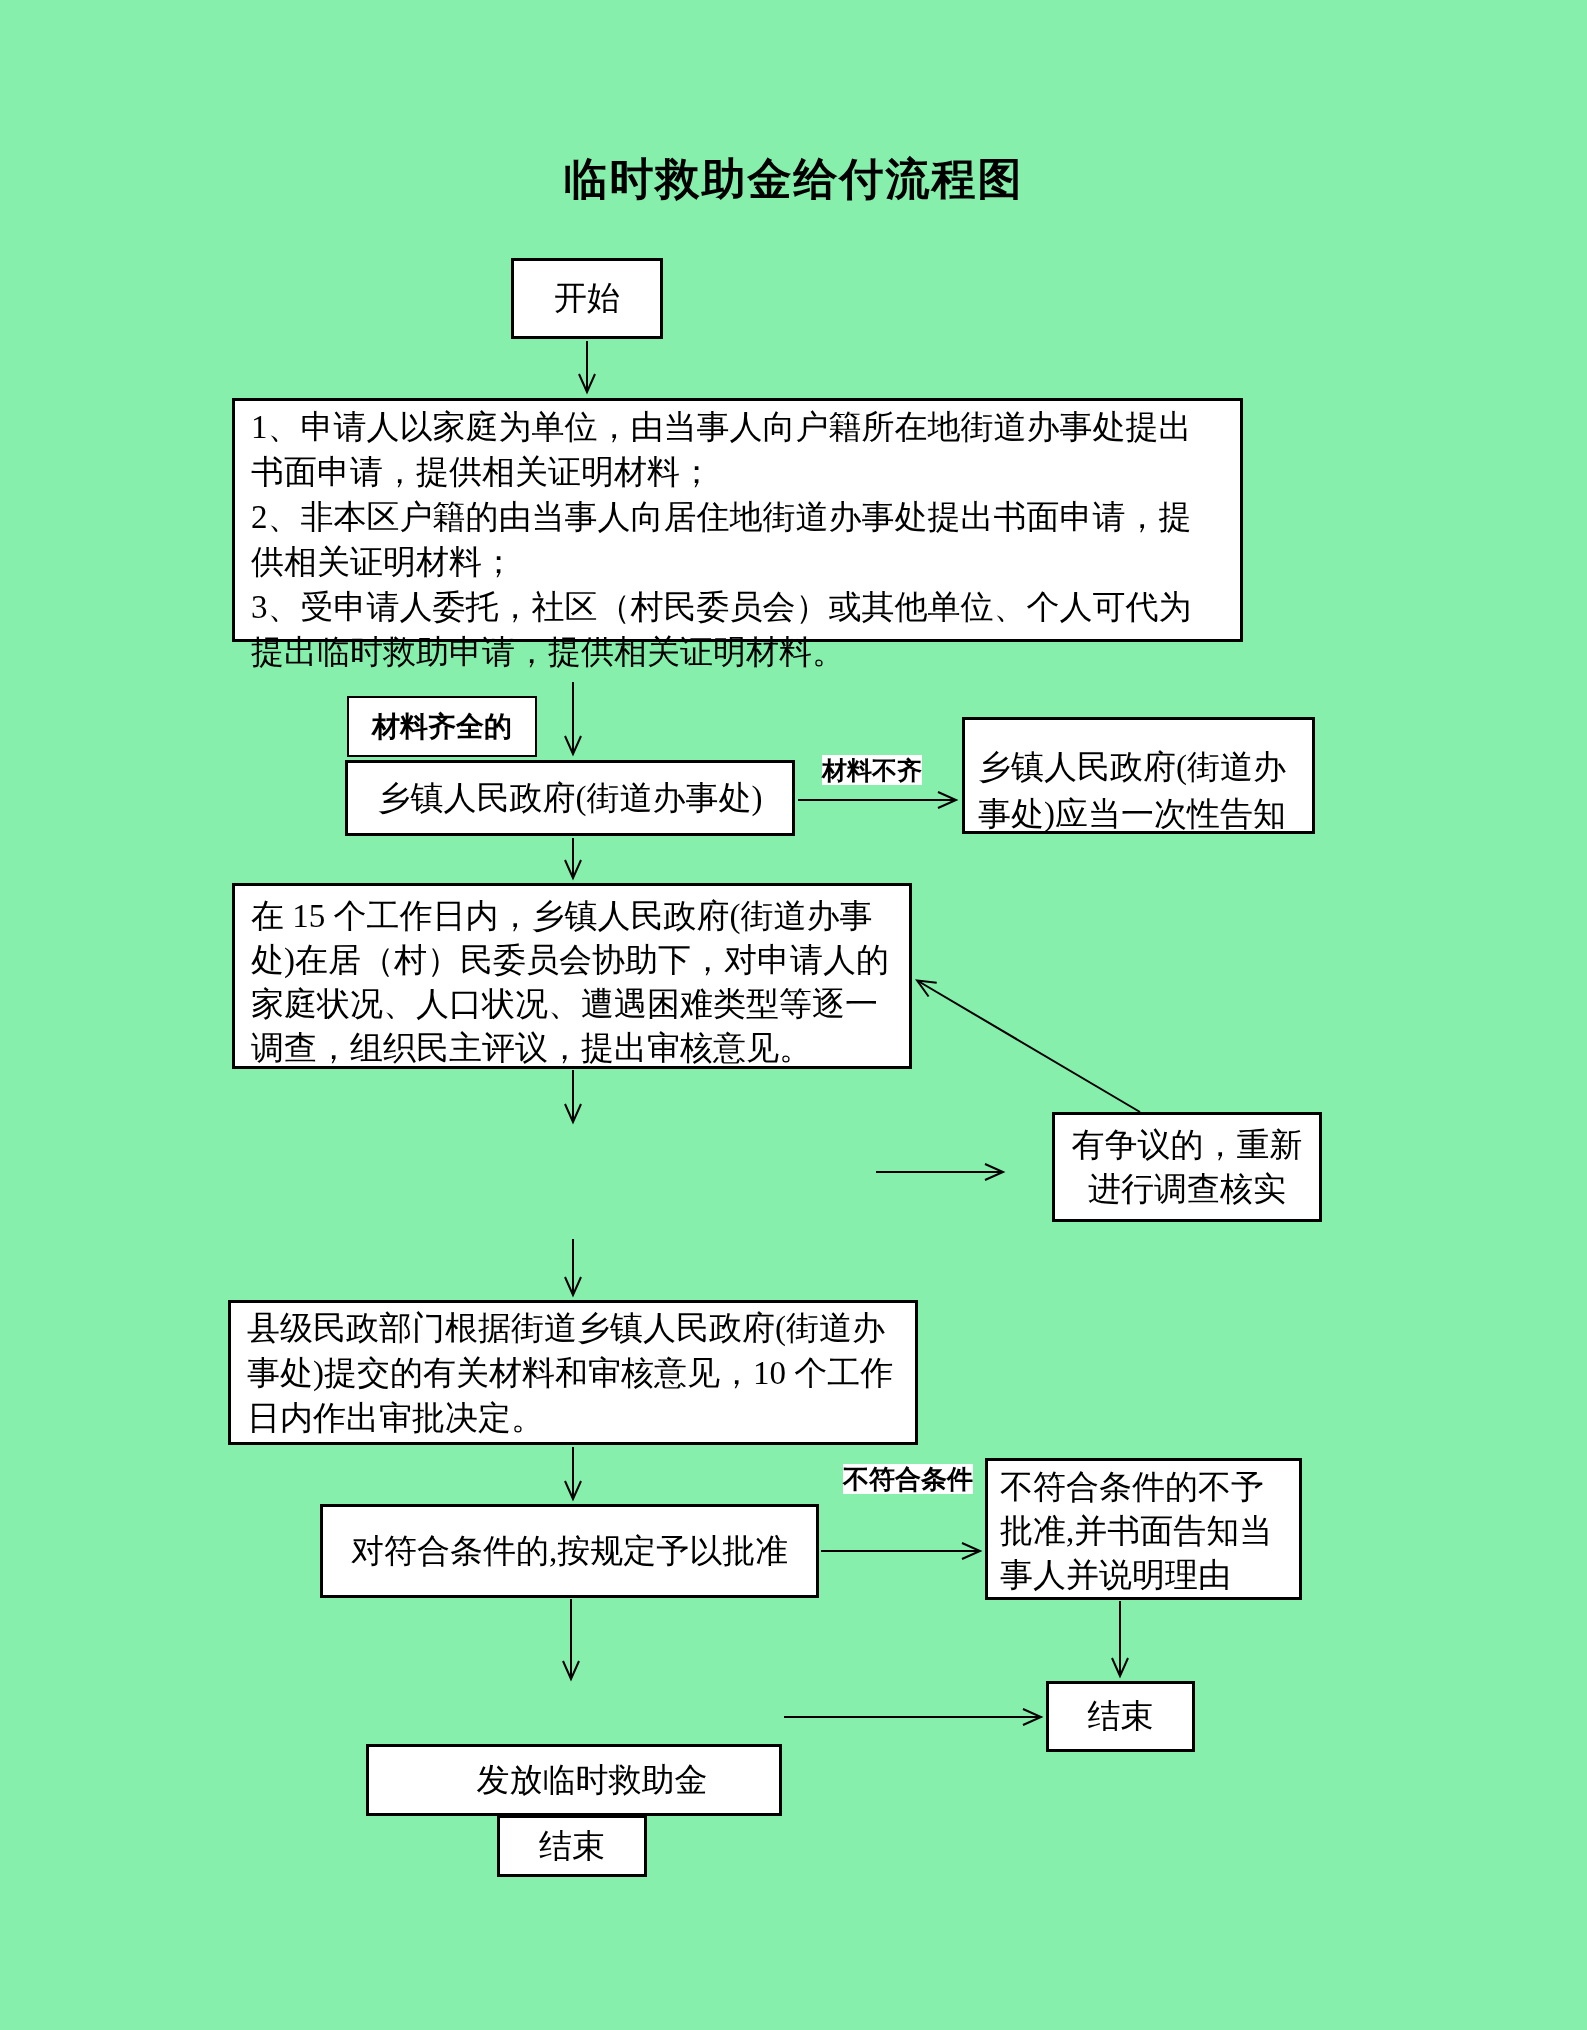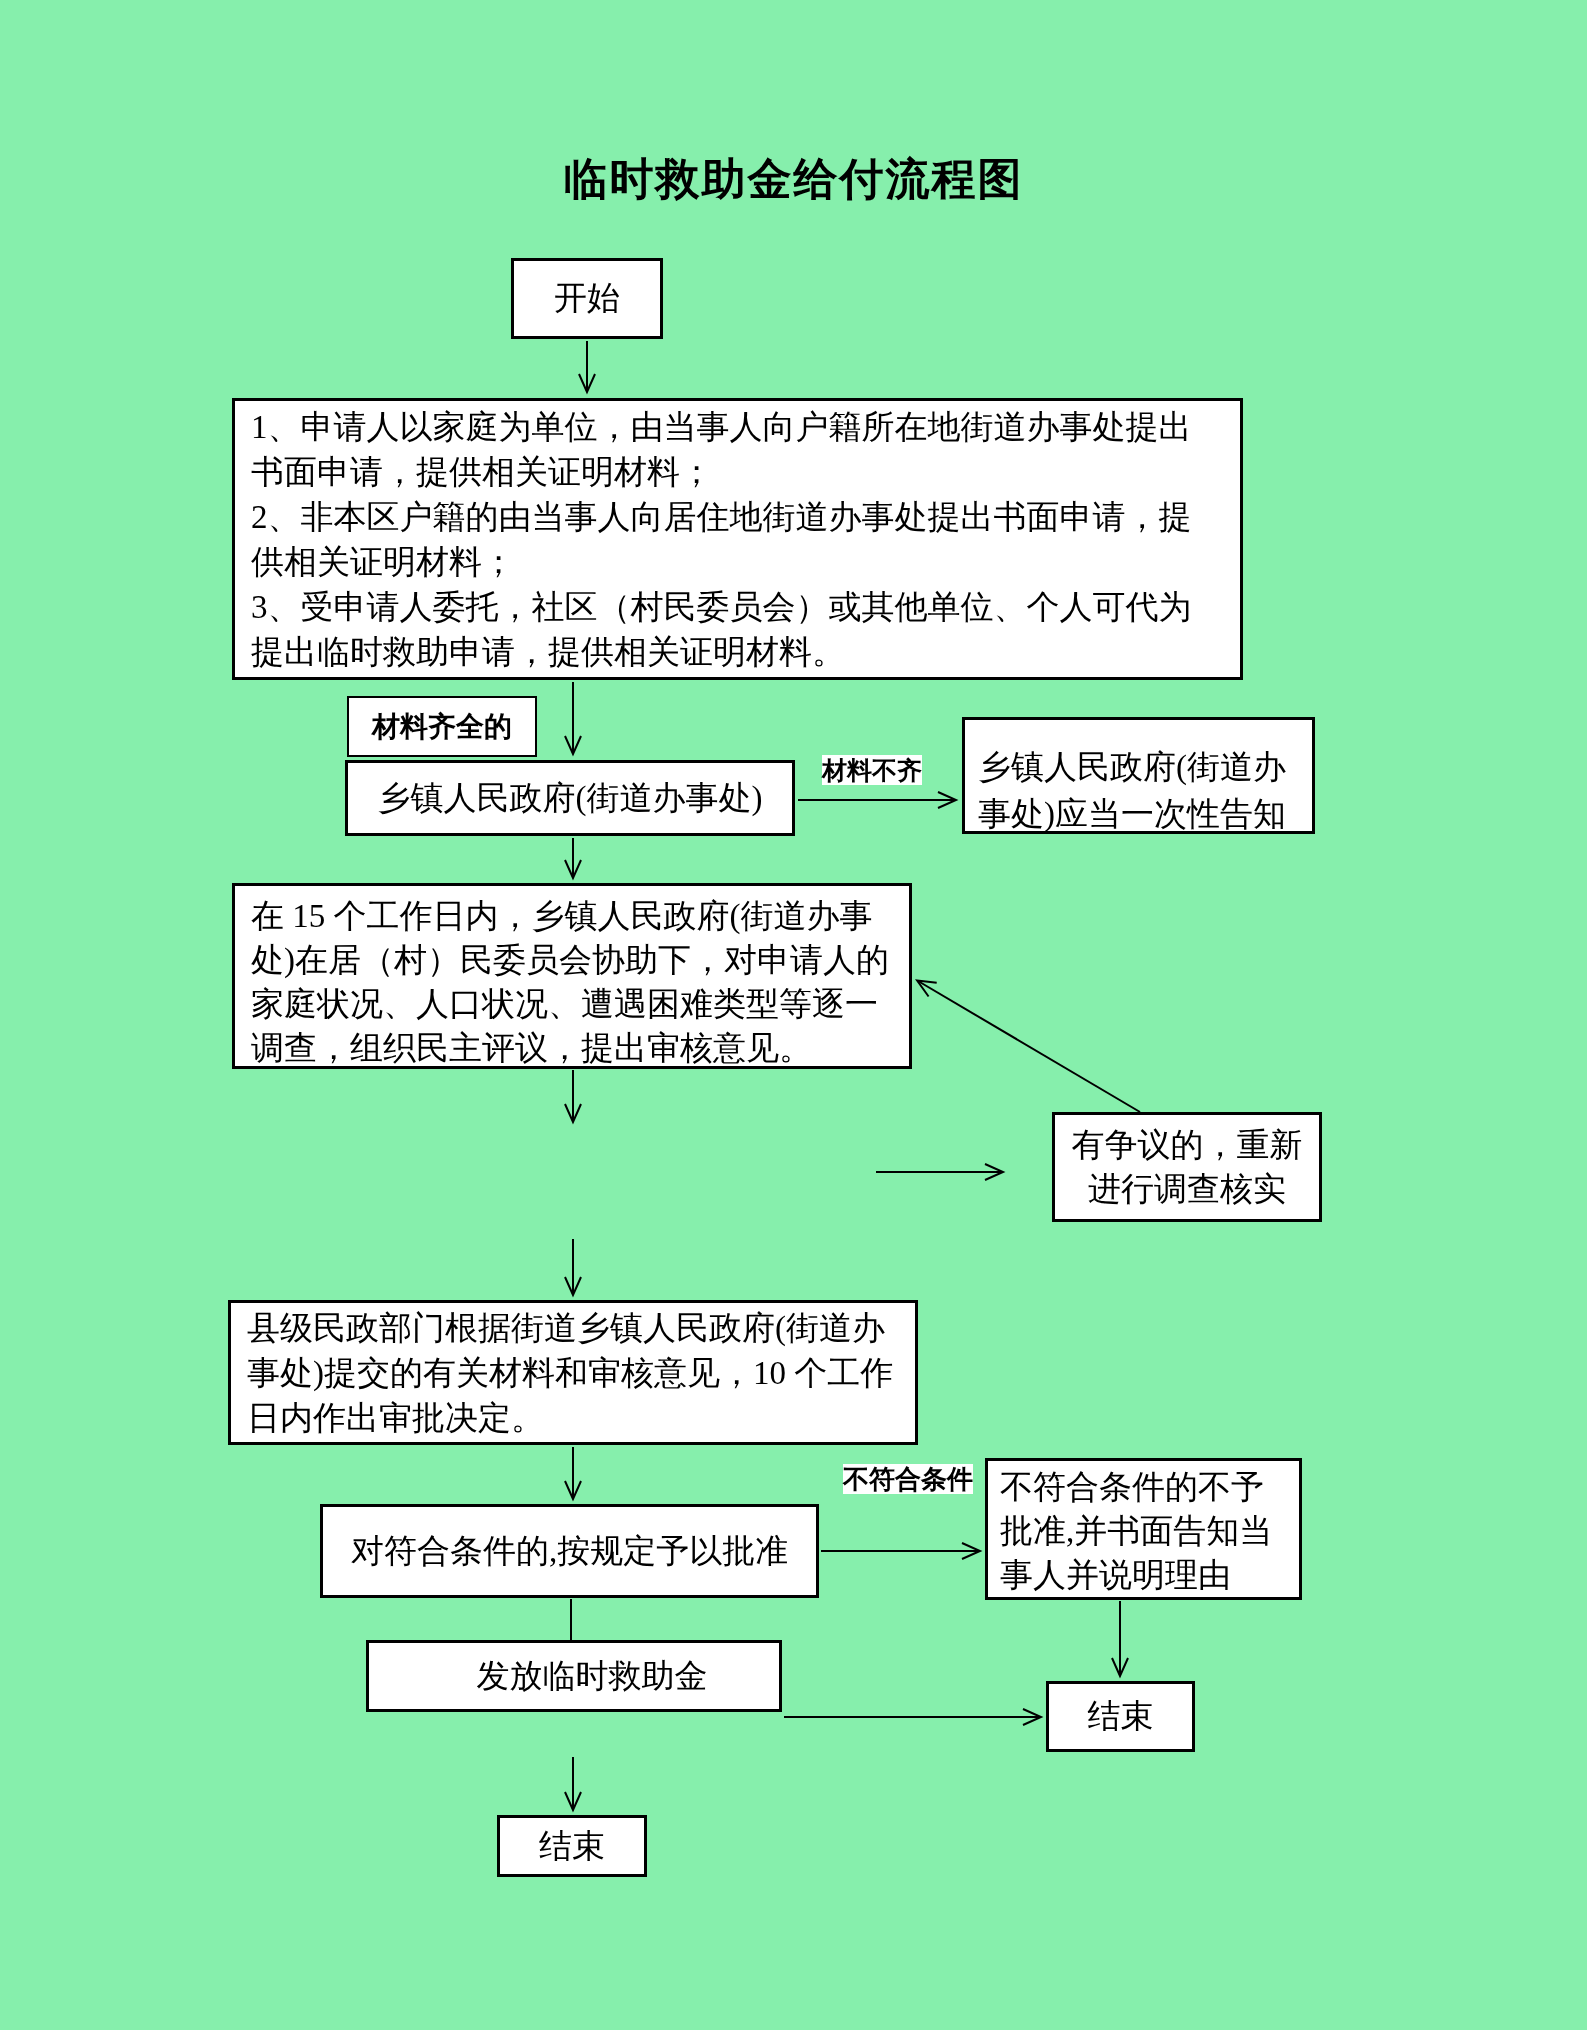--- a/index.html
+++ b/index.html
@@ -93,21 +93,21 @@
     <line x1="573" y1="1447" x2="573" y2="1498" marker-end="url(#arr)"></line>
     <line x1="821" y1="1551" x2="979" y2="1551" marker-end="url(#arr)"></line>
     <line x1="1120" y1="1601" x2="1120" y2="1675" marker-end="url(#arr)"></line>
     <line x1="571" y1="1599" x2="571" y2="1678" marker-end="url(#arr)"></line>
     <line x1="784" y1="1717" x2="1040" y2="1717" marker-end="url(#arr)"></line>
     <line x1="573" y1="1757" x2="573" y2="1809" marker-end="url(#arr)"></line>
   </svg>
 
   <div class="box center" style="left:511px; top:258px; width:152px; height:81px;">开始</div>
 
-  <div class="box para" style="left:232px; top:398px; width:1011px; height:282px;">
+  <div class="box para" style="left:232px; top:398px; width:1011px; height:244px;">
     <div class="app-item">1、申请人以家庭为单位，由当事人向户籍所在地街道办事处提出书面申请，提供相关证明材料；</div>
     <div class="app-item">2、非本区户籍的由当事人向居住地街道办事处提出书面申请，提供相关证明材料；</div>
     <div class="app-item">3、受申请人委托，社区（村民委员会）或其他单位、个人可代为提出临时救助申请，提供相关证明材料。</div>
   </div>
 
   <div class="box center tag" style="left:347px; top:696px; width:190px; height:61px;font-weight:bold;">材料齐全的</div>
 
   <div class="box center" style="left:345px; top:760px; width:450px; height:76px;">乡镇人民政府(街道办事处)</div>
 
   <div class="edge-label" style="left:822px; top:755px;">材料不齐</div>
@@ -120,19 +120,19 @@
   <div class="box center" style="left:1008px; top:1112px; width:270px; height:110px; line-height:44px; padding:0 14px;margin-left:44px;">有争议的，重新进行调查核实</div>
 
   <div class="box para" style="left:228px; top:1300px; width:690px; height:145px; line-height:45px; padding:3px 16px;">县级民政部门根据街道乡镇人民政府(街道办事处)提交的有关材料和审核意见，10 个工作日内作出审批决定。</div>
 
   <div class="box center" style="left:320px; top:1504px; width:499px; height:94px;">对符合条件的,按规定予以批准</div>
 
   <div class="edge-label" style="left:843px; top:1464px; font-size:26px;">不符合条件</div>
 
   <div class="box para" style="left:985px; top:1458px; width:317px; height:142px; line-height:44px; padding:4px 12px;">不符合条件的不予批准,并书面告知当事人并说明理由</div>
 
-  <div class="box center" style="left:366px; top:1640px; width:416px; height:72px;padding-left:36px;">发放临时救助金</div>
+  <div class="box center" style="left:366px; top:1744px; width:416px; height:72px;padding-left:36px;">发放临时救助金</div>
 
   <div class="box center" style="left:1046px; top:1681px; width:149px; height:71px;">结束</div>
 
   <div class="box center" style="left:497px; top:1815px; width:150px; height:62px;">结束</div>
 
 </div>
 
 </body></html>

